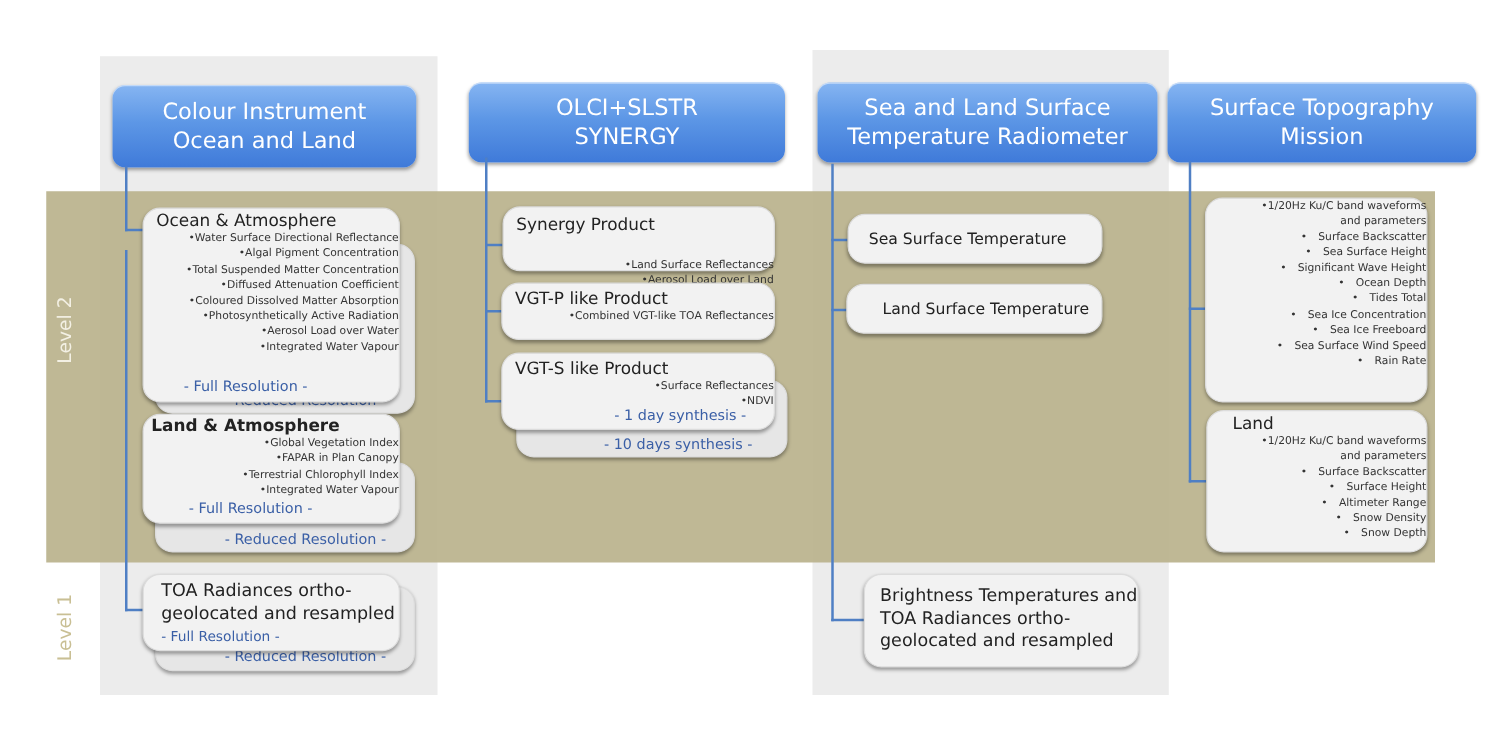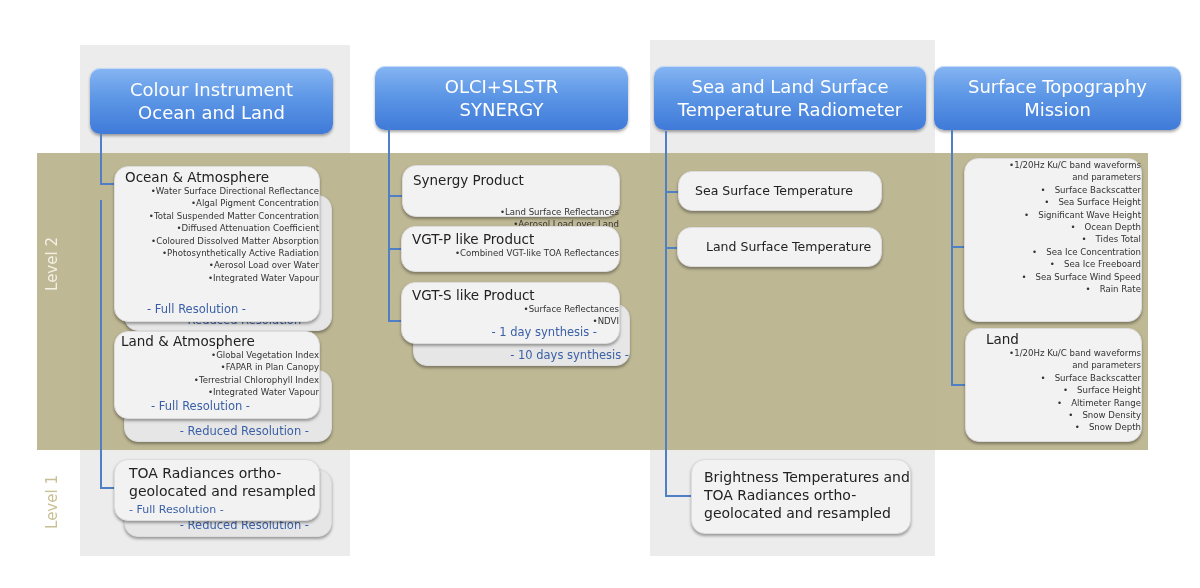--- a/index.html
+++ b/index.html
@@ -86,21 +86,21 @@
     <li>Aerosol Load over Water</li>
     <li>Integrated Water Vapour</li>
   </ul>
   <span class="res" style="left:32px;bottom:5px;">- Full Resolution -</span>
 </div>
 
 <div class="box under" style="left:124px;top:370px;width:208px;height:72px;">
   <span class="res" style="right:22px;bottom:3px;">- Reduced Resolution -</span>
 </div>
 <div class="box" style="left:114px;top:331px;width:206px;height:88px;">
-  <div class="title" style="padding-top:1px;padding-left:6px;">Land &amp; Atmosphere</div>
+  <div class="title" style="padding-top:1px;padding-left:6px;font-weight:bold;">Land &amp; Atmosphere</div>
   <ul style="padding-left:3px;">
     <li>Global Vegetation Index</li>
     <li>FAPAR in Plan Canopy</li>
     <li>Terrestrial Chlorophyll Index</li>
     <li>Integrated Water Vapour</li>
   </ul>
   <span class="res" style="left:36px;bottom:5px;">- Full Resolution -</span>
 </div>
 
 <div class="box under" style="left:124px;top:469px;width:208px;height:68px;">
@@ -121,21 +121,21 @@
     <li>Aerosol Load over Land</li>
   </ul>
 </div>
 <div class="box" style="left:401px;top:226px;width:219px;height:46px;">
   <div class="title" style="padding-top:4px;">VGT-P like Product</div>
   <ul style="padding-left:12px;">
     <li>Combined VGT-like TOA Reflectances</li>
   </ul>
 </div>
 <div class="box under" style="left:413px;top:304px;width:217px;height:62px;">
-  <span class="res" style="right:0;bottom:3px;">- 10 days synthesis -</span>
+  <span class="res" style="right:27px;bottom:3px;">- 10 days synthesis -</span>
 </div>
 <div class="box" style="left:401px;top:282px;width:219px;height:62px;">
   <div class="title" style="padding-top:4px;">VGT-S like Product</div>
   <ul style="padding-left:12px;">
     <li>Surface Reflectances</li>
     <li>NDVI</li>
   </ul>
   <span class="res" style="right:22px;bottom:4px;">- 1 day synthesis -</span>
 </div>
 

